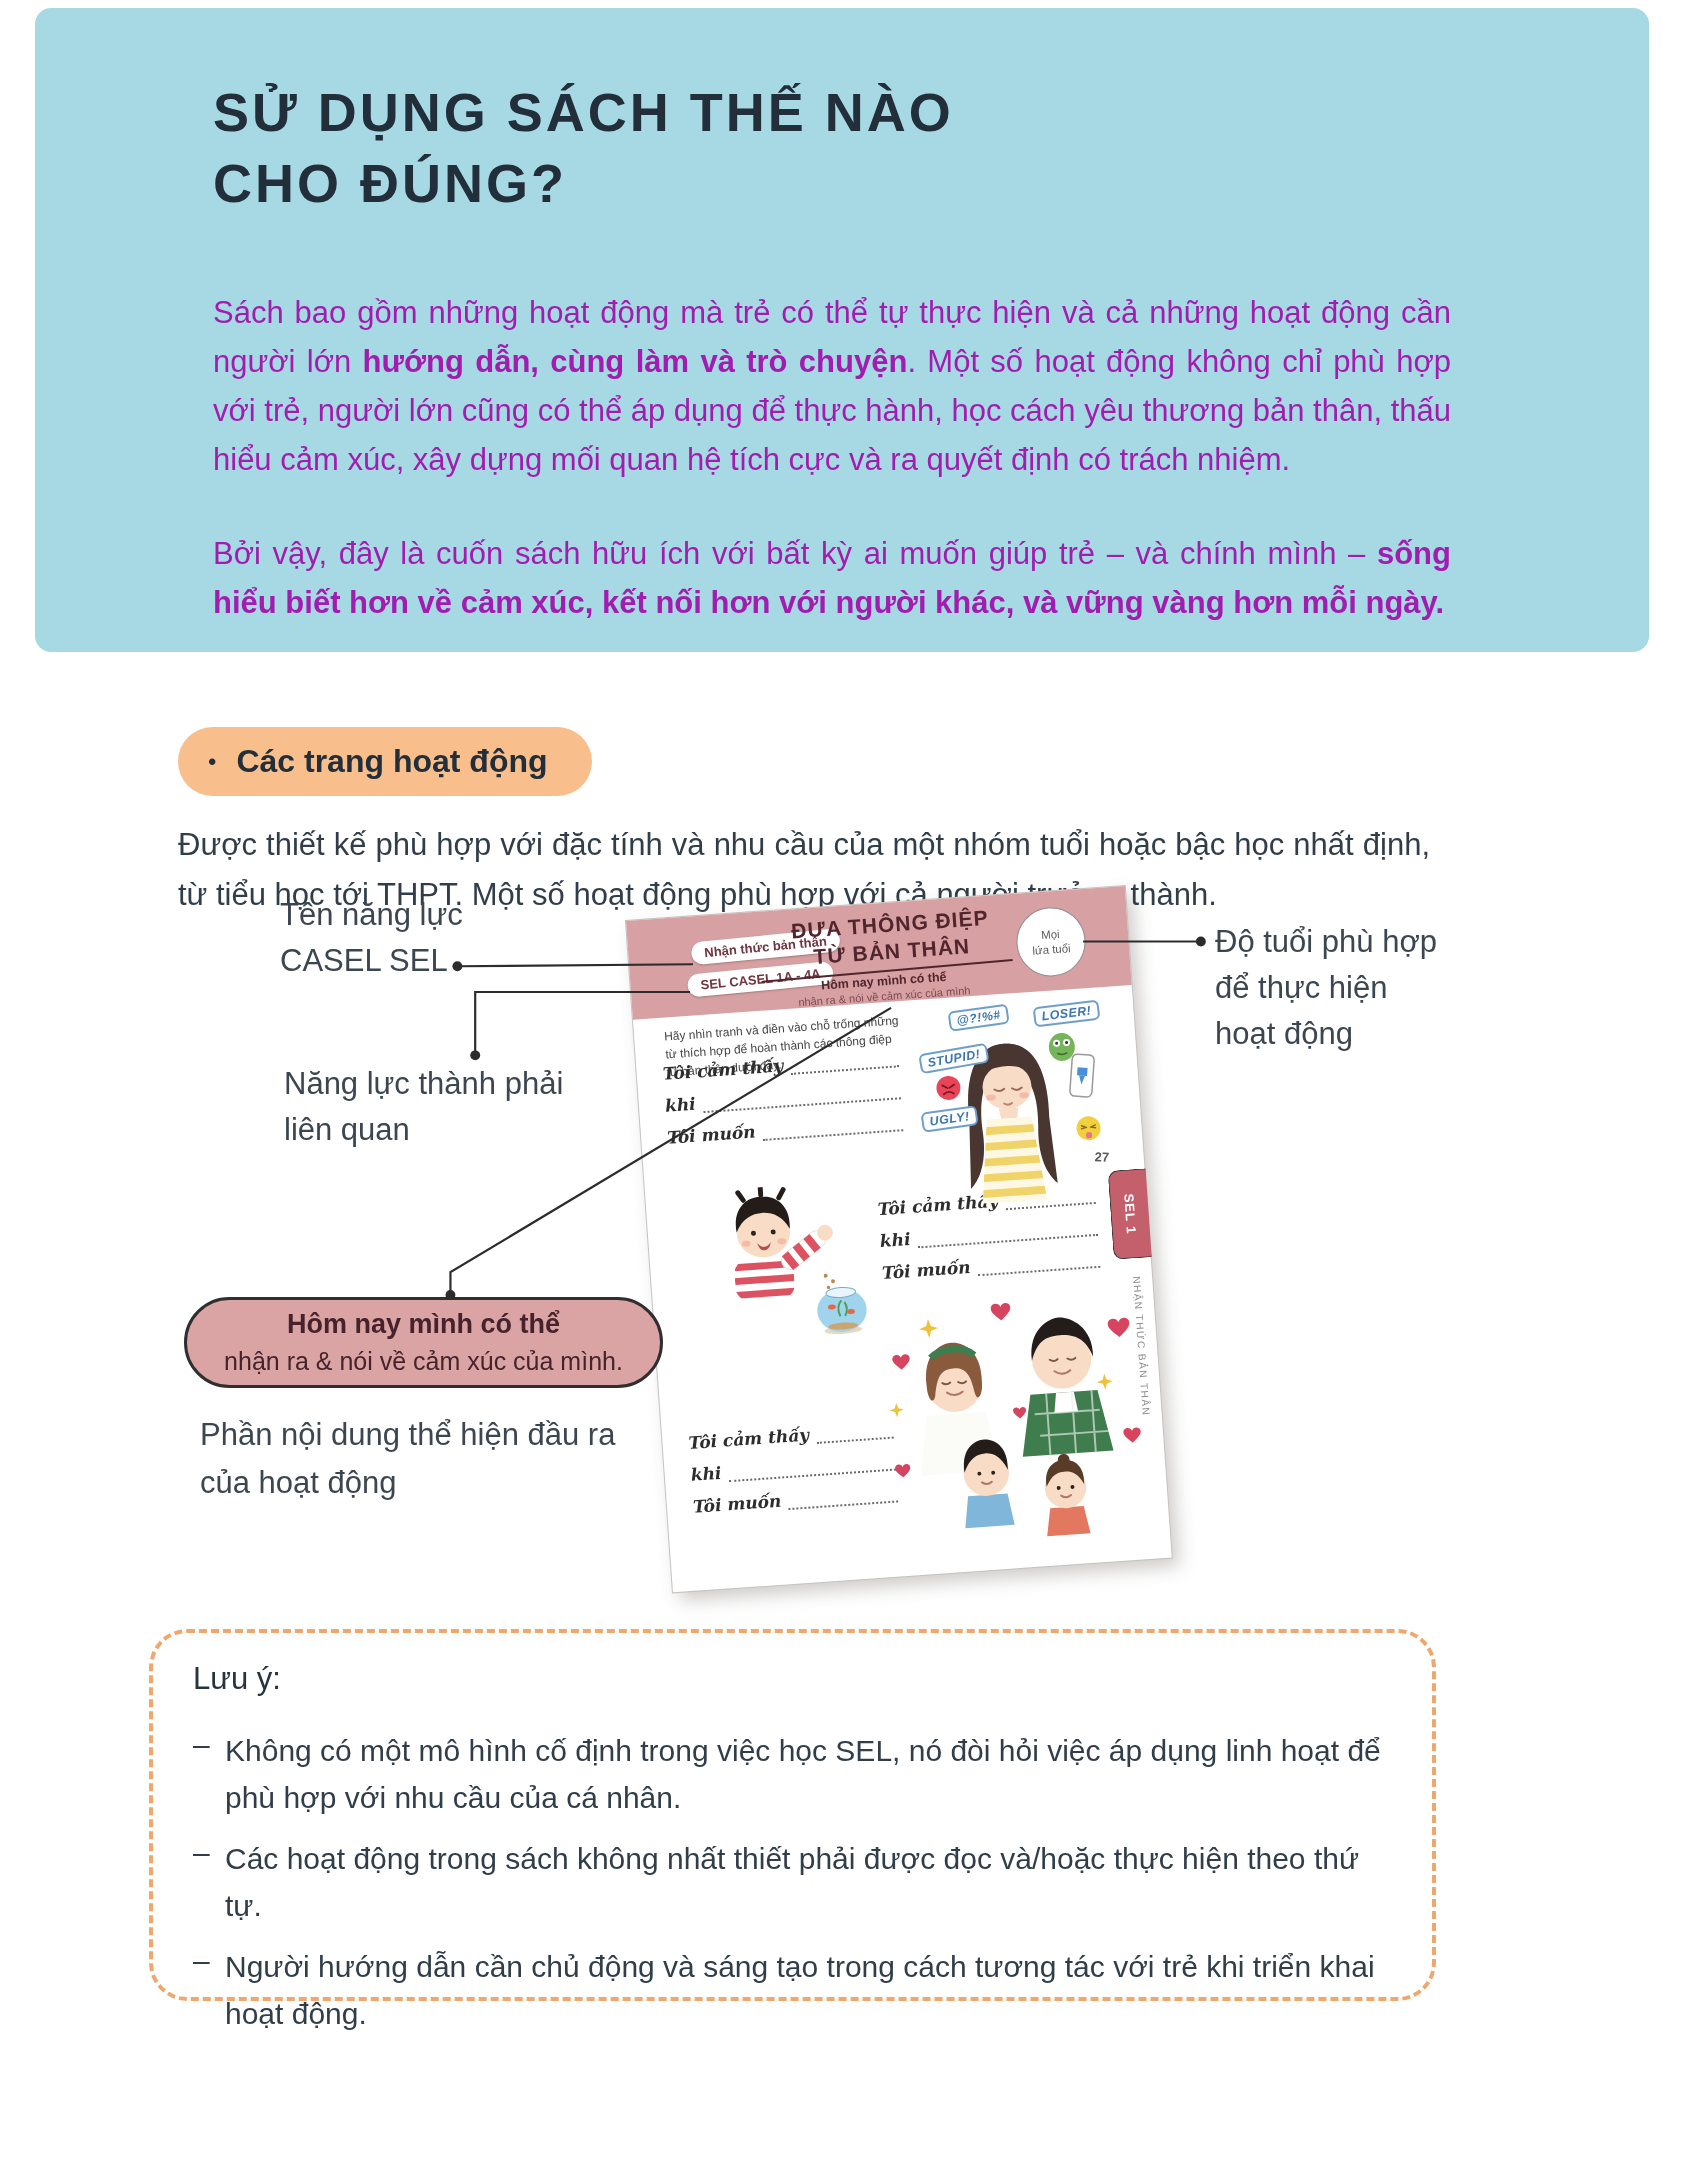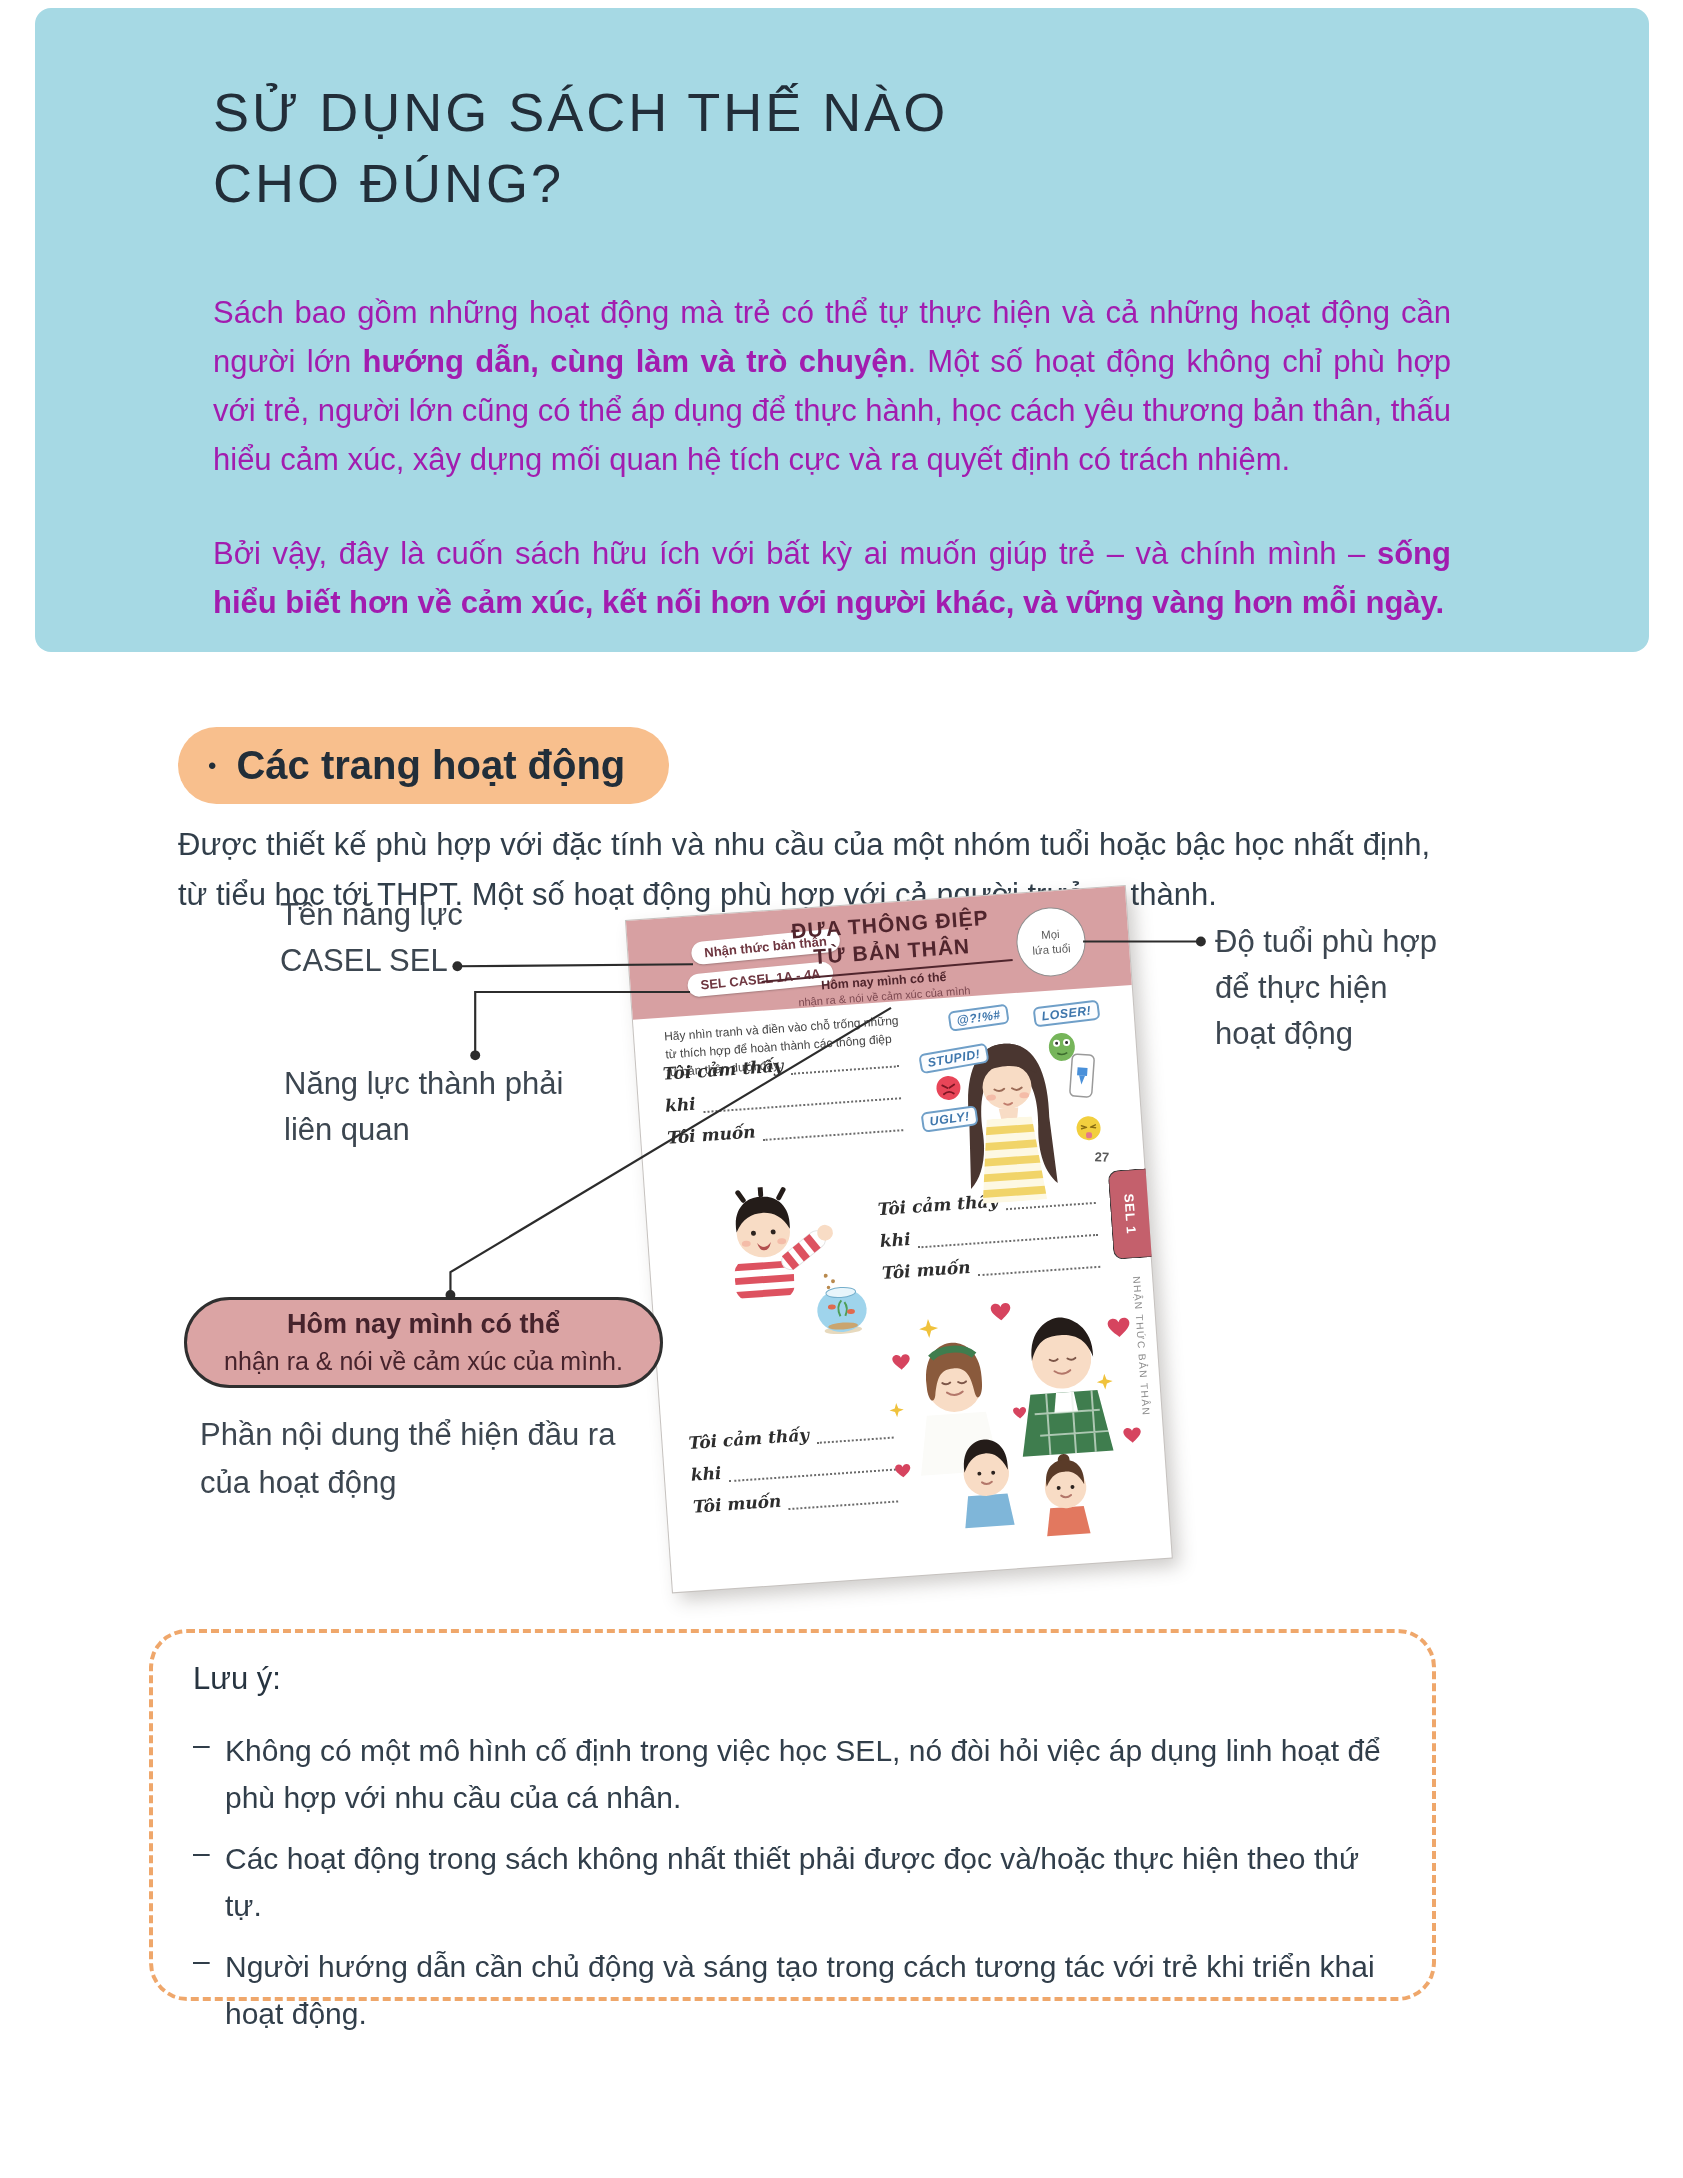--- a/index.html
+++ b/index.html
@@ -2,31 +2,31 @@
 <html><head>
 <meta charset="utf-8">
 <style>
   html,body{margin:0;padding:0;background:#fff}
   .page{position:relative;width:1683px;height:2178px;background:#ffffff;
         font-family:"Liberation Sans",sans-serif;overflow:hidden}
   .abs{position:absolute}
 
   
   .blue-box{left:35px;top:8px;width:1614px;height:644px;background:#a6d9e4;border-radius:16px}
-  .intro-title{left:178px;top:69px;font-size:54px;font-weight:normal;letter-spacing:3px;
+  .intro-title{left:178px;top:69px;font-size:54px;font-weight:bold;letter-spacing:3px;
                line-height:1.32;color:#222e39;white-space:pre-line}
   .intro-p{left:178px;width:1238px;font-size:31px;line-height:1.58;color:#a21caf;text-align:justify}
   .p1{top:281px}.p2{top:522px}
   .b{font-weight:bold}
 
   
   .section-pill{left:178px;top:727px;background:#f8bf8d;border-radius:46px;
                 padding:16px 44px 16px 30px;display:inline-flex;align-items:center;gap:20px}
   .section-pill .dot{font-size:24px;color:#222e39;line-height:1}
-  .section-pill .txt{font-size:40px;font-weight:bold;color:#222e39}
+  .section-pill .txt{font-size:32px;font-weight:bold;color:#222e39}
   .section-desc{left:178px;top:820px;width:1252px;font-size:31px;line-height:1.6;
                 color:#313e4a;text-align:justify}
 
   
   .diagram-label{font-size:31px;line-height:1.48;color:#3c4650;white-space:pre-line}
   .lbl-casel{left:280px;top:892px}
   .lbl-component{left:284px;top:1061px}
   .lbl-age{left:1215px;top:919px}
   .lbl-output{left:200px;top:1411px;font-size:31px;line-height:1.55;color:#3c4650;white-space:pre-line}
 

